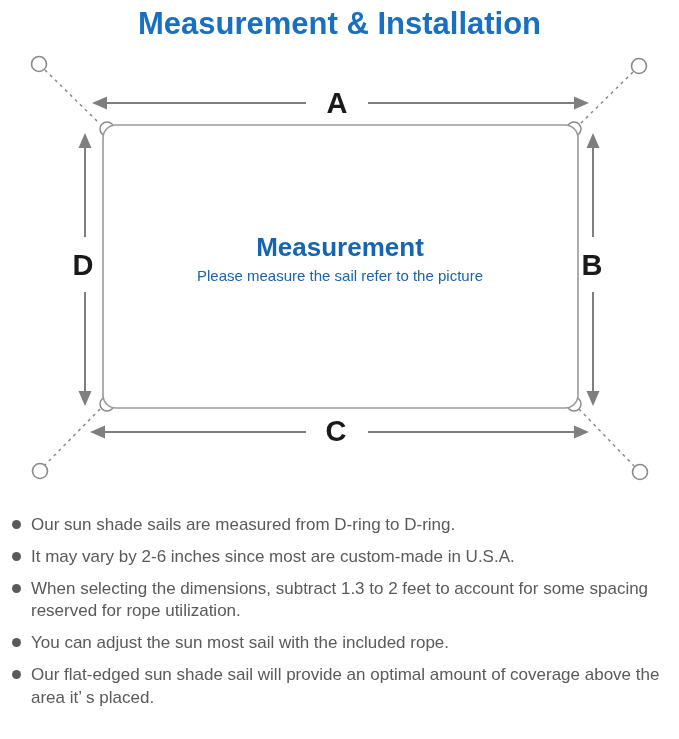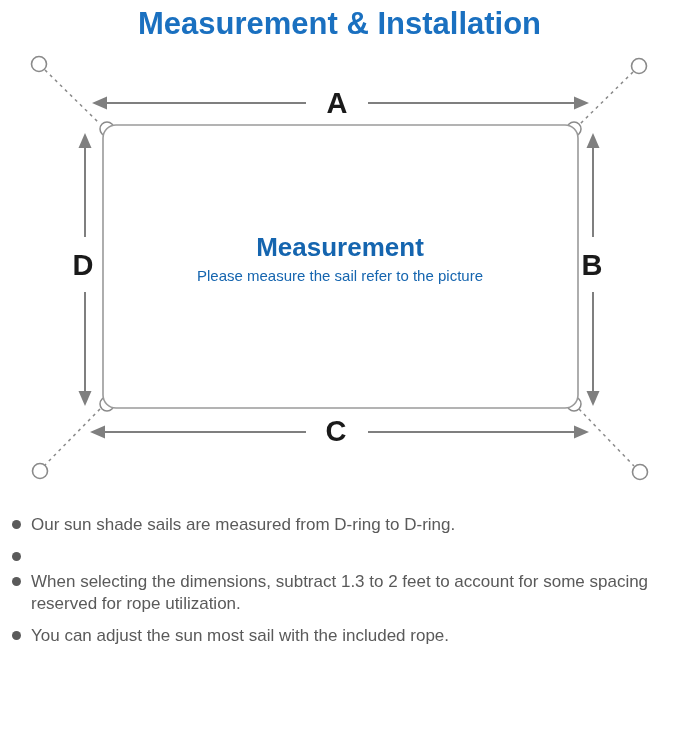--- a/index.html
+++ b/index.html
@@ -125,24 +125,29 @@
     <text x="340" y="233" text-anchor="middle" dominant-baseline="central" class="center-subtitle" fill="#1565af">Please measure the sail refer to the picture</text>
   </svg>
 
   <ul class="bullet-list">
     <li class="bullet-item">
       <span class="bullet-dot"></span>
       <span>Our sun shade sails are measured from D-ring to D-ring.</span>
     </li>
     <li class="bullet-item">
       <span class="bullet-dot"></span>
+      <span>It may vary by 2-6 inches since most are custom-made in U.S.A.</span>
     </li>
     <li class="bullet-item">
       <span class="bullet-dot"></span>
       <span>When selecting the dimensions, subtract 1.3 to 2 feet to account for some spacing reserved for rope utilization.</span>
     </li>
     <li class="bullet-item">
       <span class="bullet-dot"></span>
       <span>You can adjust the sun most sail with the included rope.</span>
     </li>
+    <li class="bullet-item">
+      <span class="bullet-dot"></span>
+      <span>Our flat-edged sun shade sail will provide an optimal amount of coverage above the area it’ s placed.</span>
+    </li>
   </ul>
 
 </div>
 
 </body></html>

